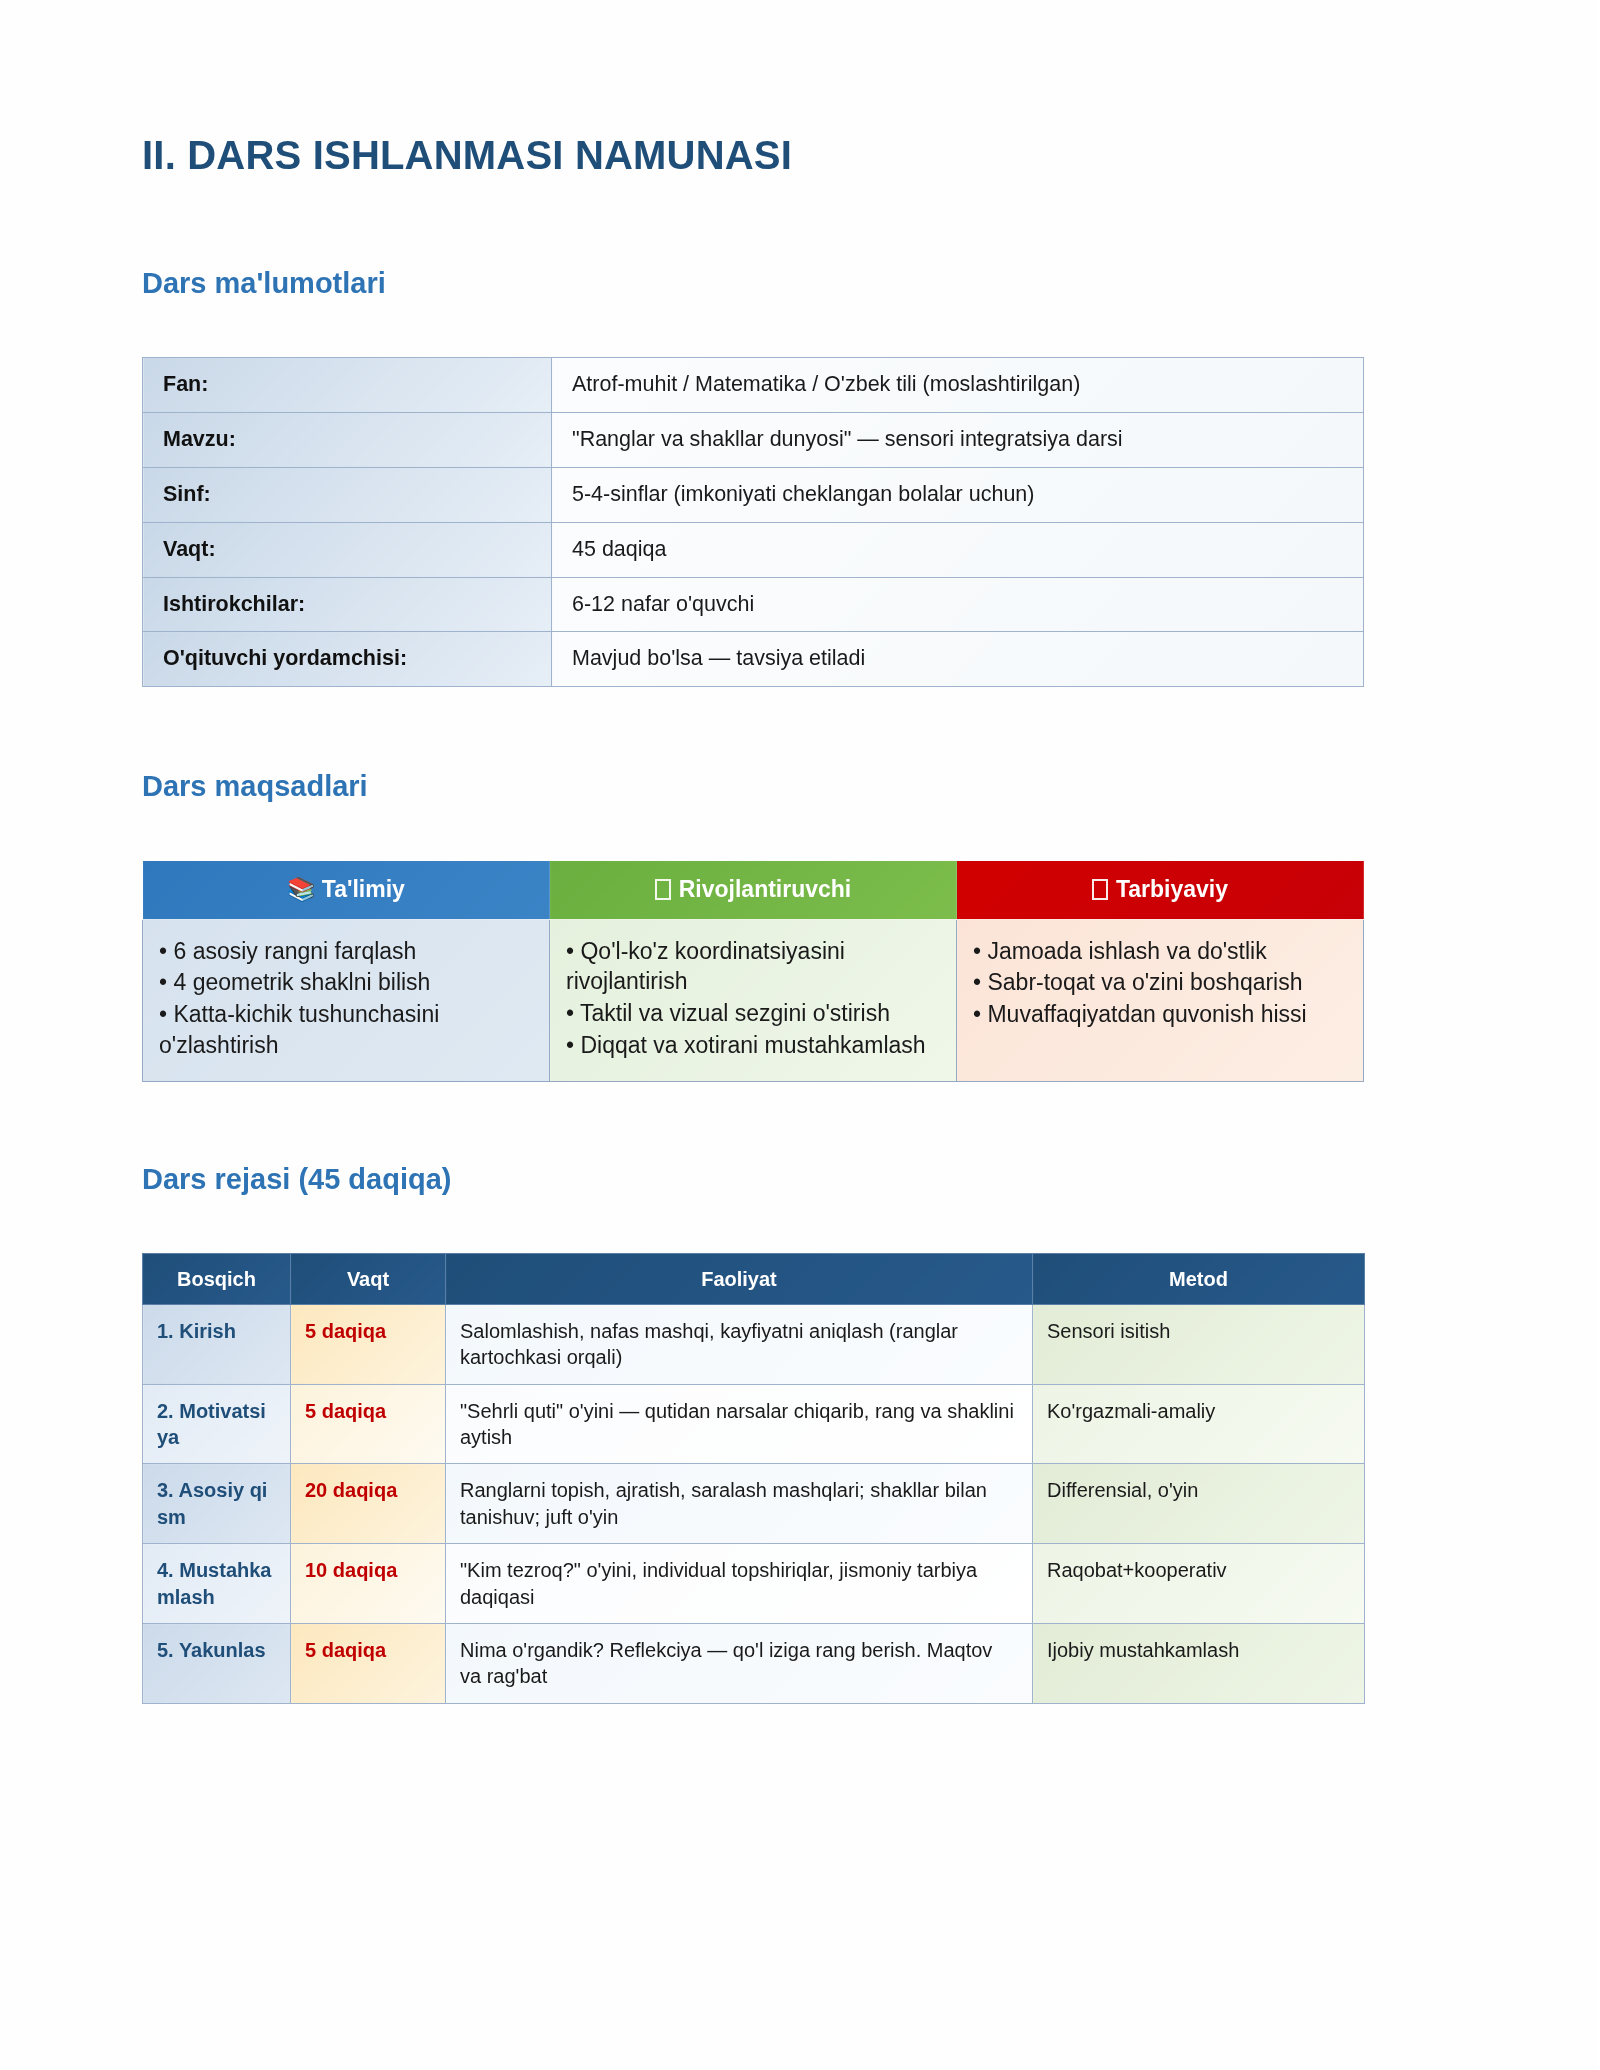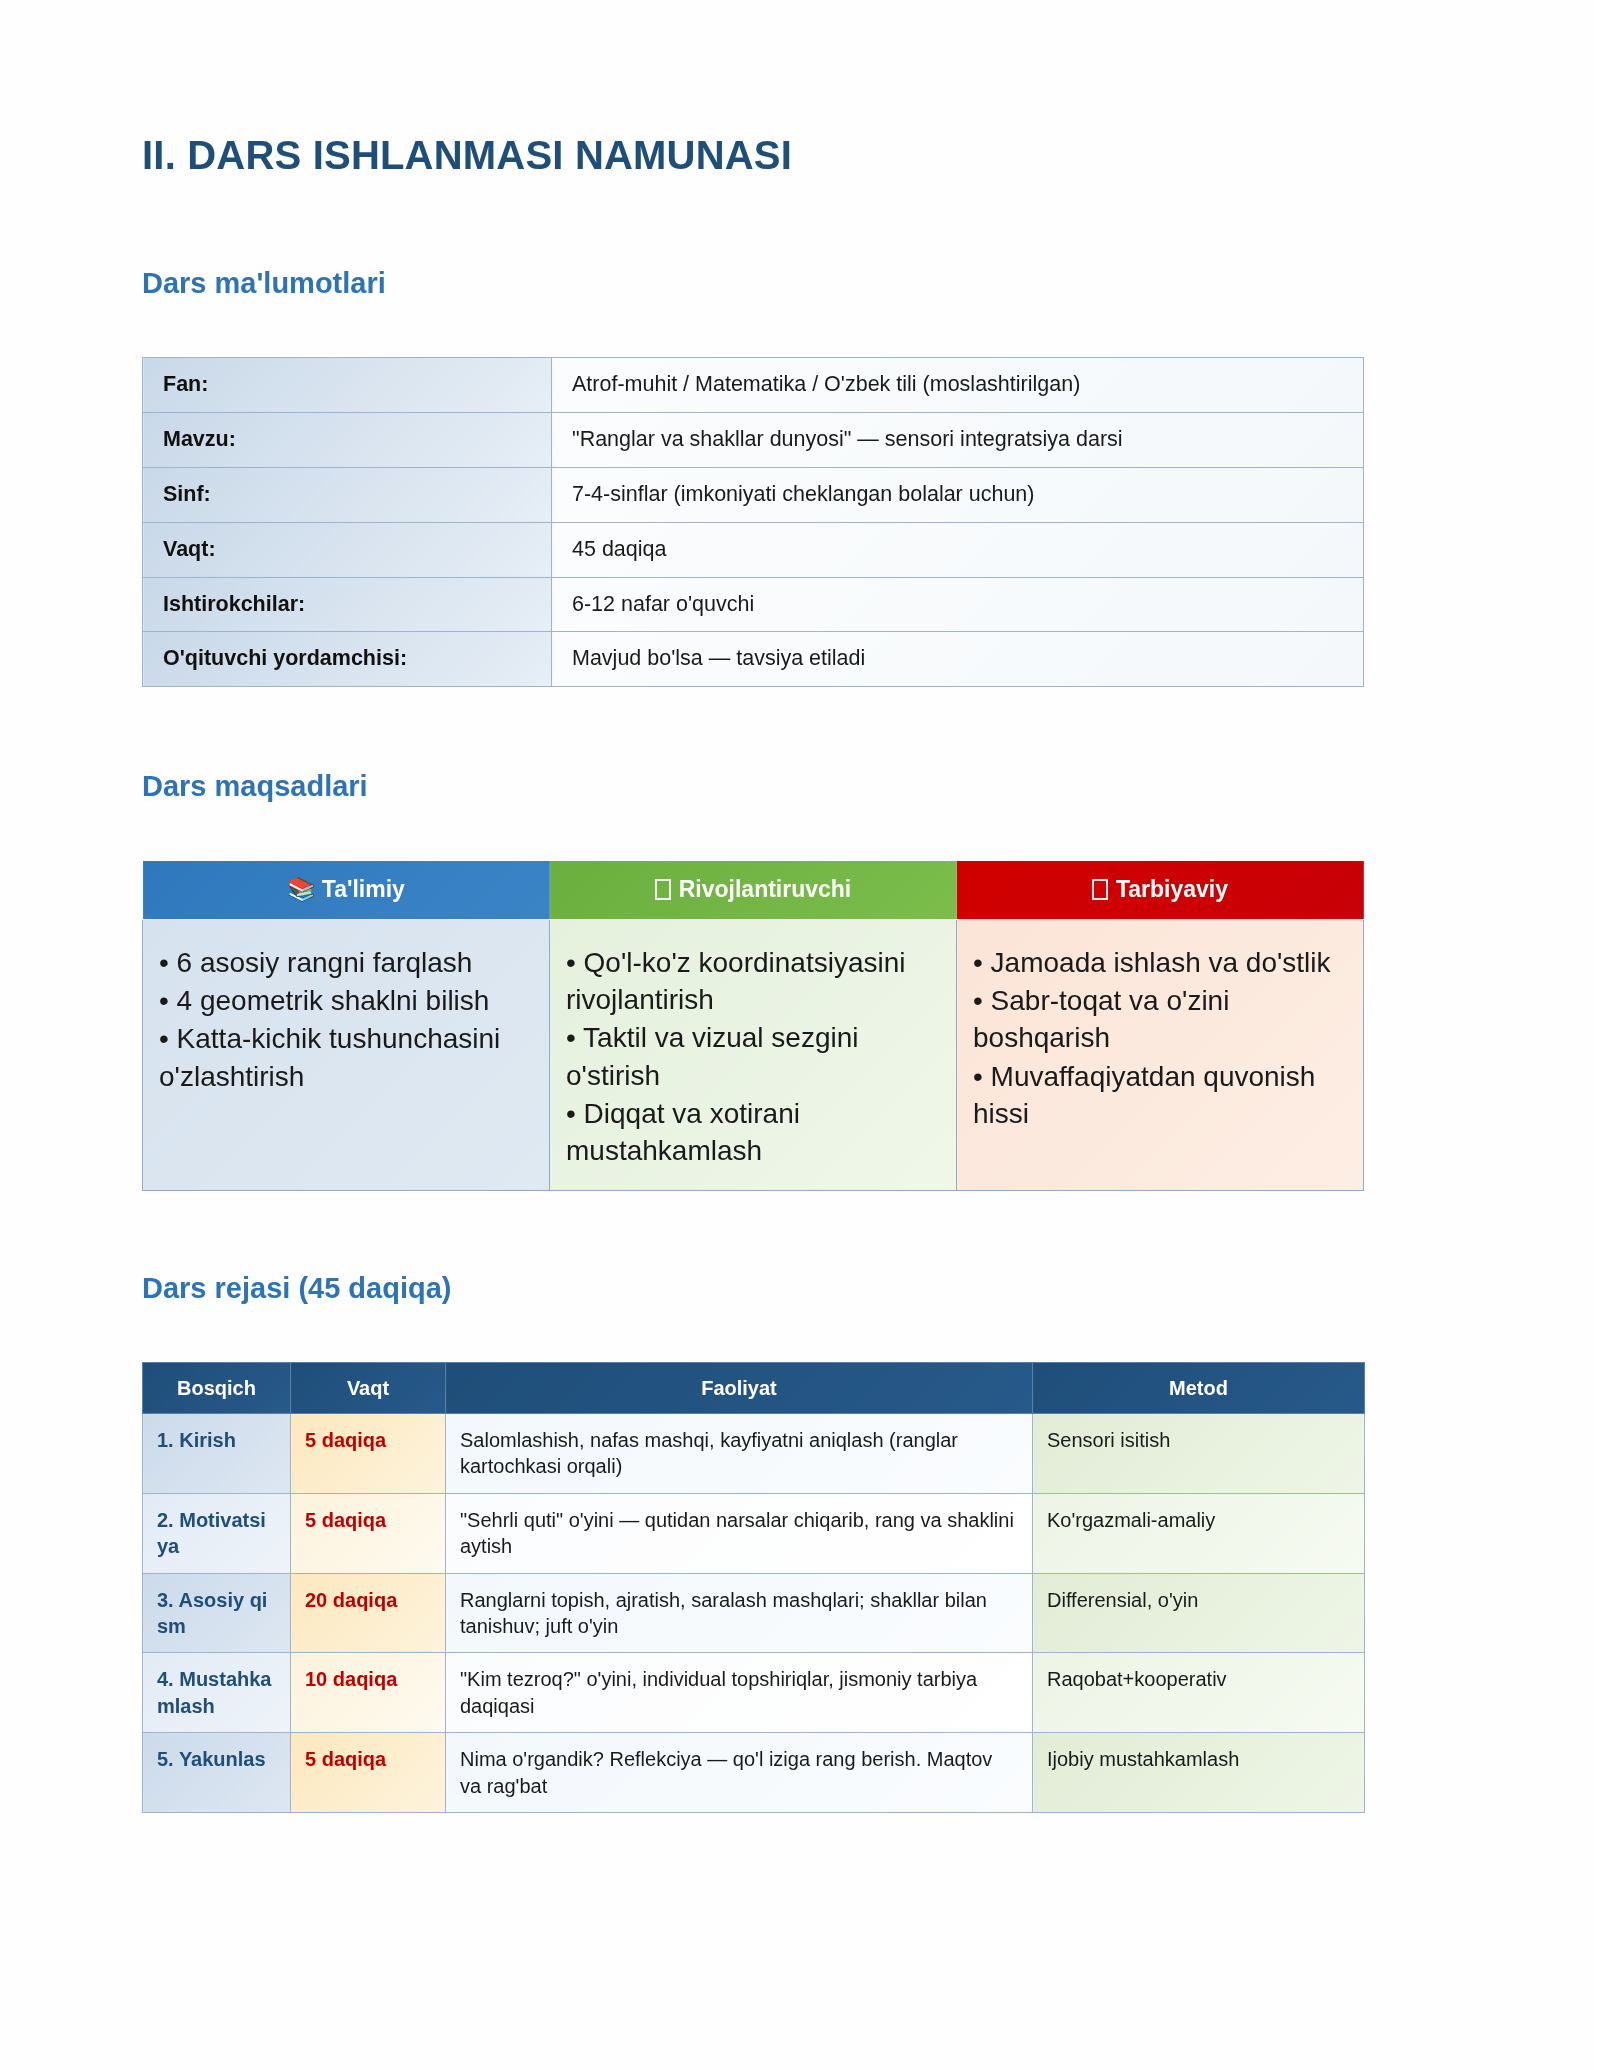--- a/index.html
+++ b/index.html
@@ -85,23 +85,23 @@
     padding: 15px 8px;
     text-align: center;
     border: 1px solid rgba(255,255,255,0.18);
     line-height: 1.2;
     width: 33.3333%;
   }
   th.g-edu  { background: linear-gradient(135deg, #2f78bd 0%, #3a84c6 100%); }
   th.g-dev  { background: linear-gradient(135deg, #6aaf3f 0%, #7cbd4c 100%); }
   th.g-nur  { background: linear-gradient(135deg, #d10000 0%, #c70007 100%); }
   table.goals-table td {
-    font-size: 28px;
+    font-size: 23px;
     line-height: 1.33;
-    padding: 24px 16px 20px 16px;
+    padding: 16px 16px 20px 16px;
     vertical-align: top;
     border: 1px solid #96a9c4;
   }
   td.gb-edu { background: linear-gradient(135deg, #d6e2ee 0%, #dfe9f2 100%); }
   td.gb-dev { background: linear-gradient(135deg, #e5f0dd 0%, #eff7e9 100%); }
   td.gb-nur { background: linear-gradient(135deg, #fbe4d7 0%, #fdeee4 100%); }
   .blist { margin: 0; padding: 0; list-style: none; }
   .blist li { margin: 0 0 1px 0; }
   .blist li::before { content: "• "; }
 
@@ -186,21 +186,21 @@
         <tr>
           <td class="k">Fan:</td>
           <td class="v">Atrof-muhit / Matematika / O'zbek tili (moslashtirilgan)</td>
         </tr>
         <tr>
           <td class="k">Mavzu:</td>
           <td class="v">"Ranglar va shakllar dunyosi" — sensori integratsiya darsi</td>
         </tr>
         <tr>
           <td class="k">Sinf:</td>
-          <td class="v">7-4-sinflar (imkoniyati cheklangan bolalar uchun)</td>
+          <td class="v">5-4-sinflar (imkoniyati cheklangan bolalar uchun)</td>
         </tr>
         <tr>
           <td class="k">Vaqt:</td>
           <td class="v">45 daqiqa</td>
         </tr>
         <tr>
           <td class="k">Ishtirokchilar:</td>
           <td class="v">6-12 nafar o'quvchi</td>
         </tr>
         <tr>

